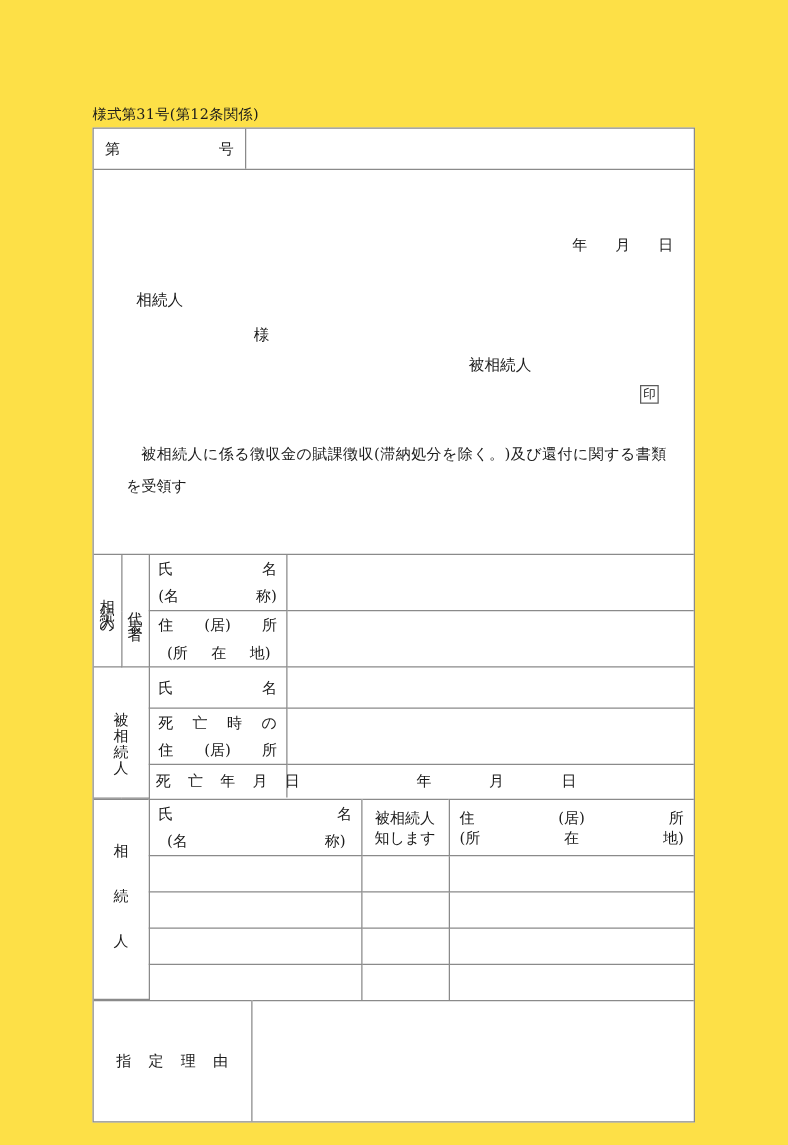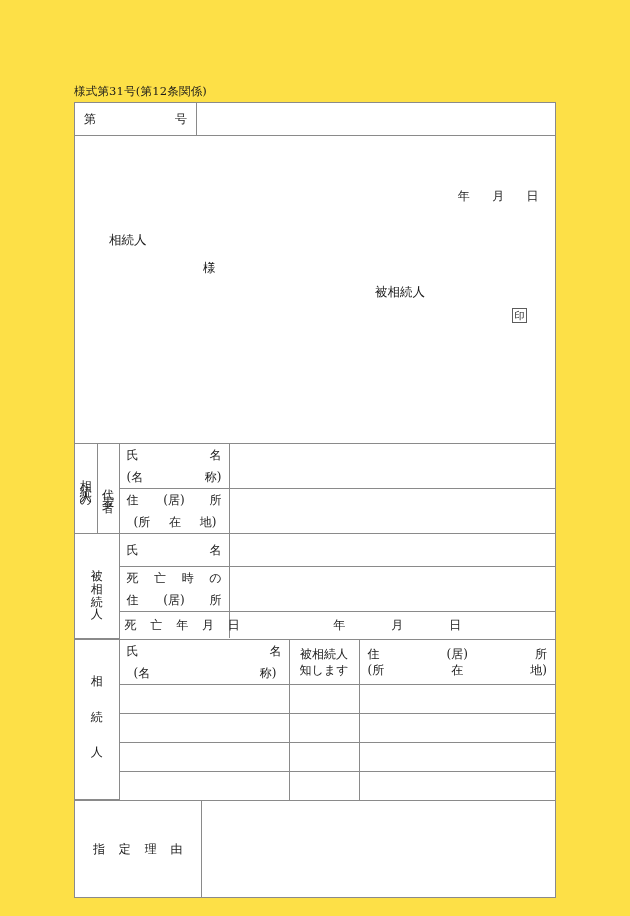--- a/index.html
+++ b/index.html
@@ -225,20 +225,21 @@
         <span class="g">月</span>
         <span>日</span>
       </div>
 
       <div class="addressee">相続人</div>
       <div class="sama">様</div>
       <div class="issuer">被相続人</div>
       <div class="seal">印</div>
 
       <div class="para">
+        <p class="indent">被相続人に係る徴収金の賦課徴収(滞納処分を除く。)及び還付に関する書類を受領す</p>
       </div>
     </div>
 
     <table class="tbl">
       <colgroup>
         <col style="width:22px">
         <col style="width:22px">
         <col style="width:110px">
         <col>
       </colgroup>

